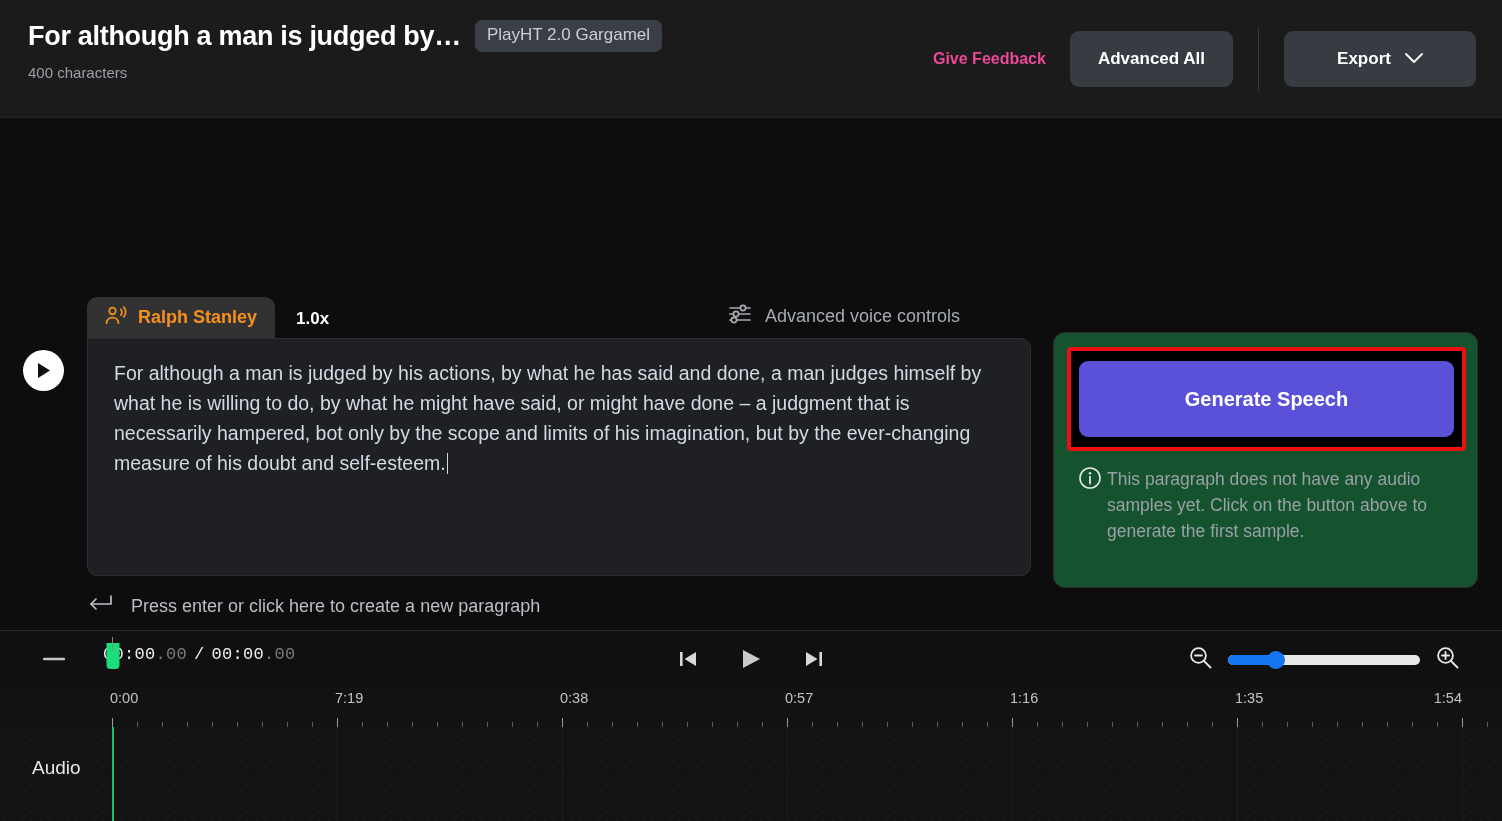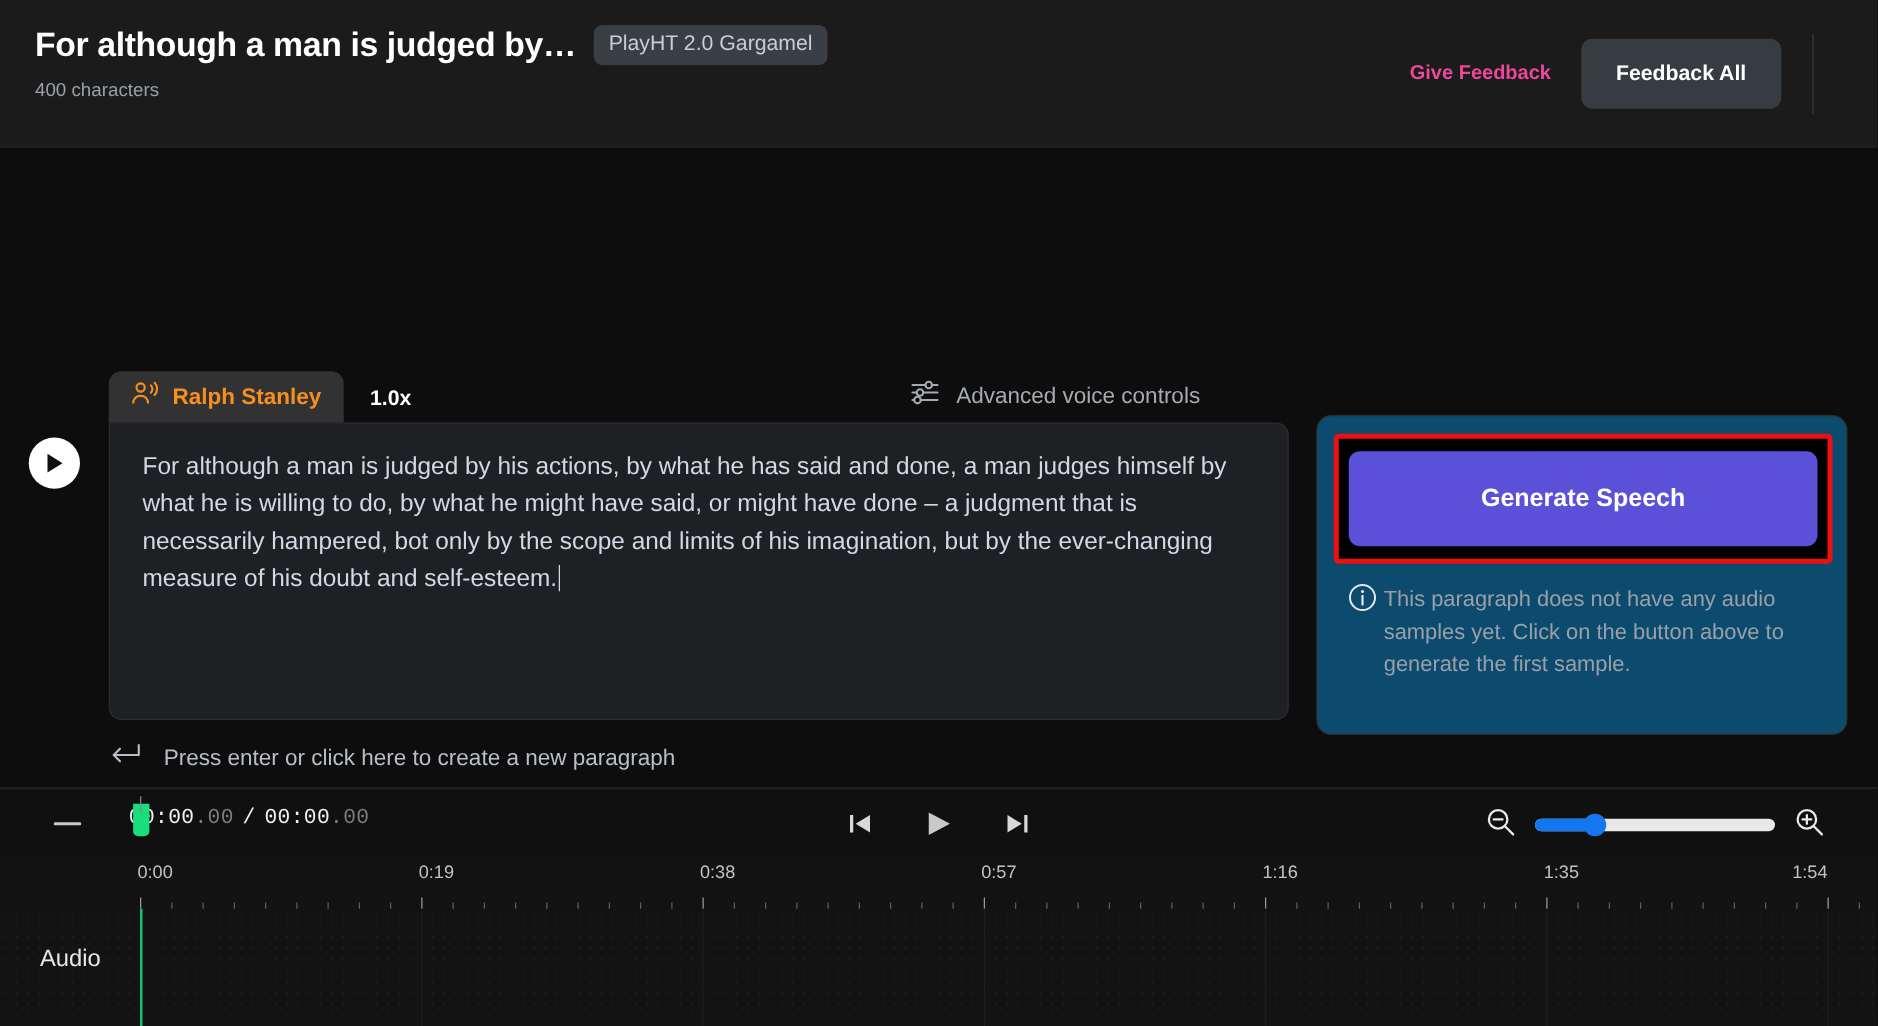--- a/index.html
+++ b/index.html
@@ -116,21 +116,21 @@
   .new-para-row {
     position: absolute; left: 87px; top: 476px;
     display: flex; align-items: center; gap: 18px; cursor: pointer;
   }
   .new-para-label { color: #b9bec7; font-size: 18px; white-space: nowrap; }
 
   
   .gen-panel {
     position: absolute; left: 1053px; top: 214px;
     width: 425px; height: 256px;
-    background: #0c4a6e; border: 1px solid #2e2e2e; border-radius: 12px;
+    background: #14532d; border: 1px solid #2e2e2e; border-radius: 12px;
   }
   .gen-btn-highlight {
     position: absolute; left: 13px; top: 14px;
     width: 399px; height: 104px;
     border: 4px solid #ee1010; border-radius: 4px;
     background: #000000;
     display: flex; align-items: center; justify-content: center;
   }
   .btn-generate-speech {
     width: 375px; height: 76px;
@@ -234,22 +234,30 @@
     <div class="hdr-left">
       <div class="title-row">
         <div class="doc-title">For although a man is judged by…</div>
         <div class="voice-chip">PlayHT 2.0 Gargamel</div>
       </div>
       <div class="char-count">400 characters</div>
     </div>
 
     <div class="hdr-right">
       <button class="give-feedback">Give Feedback</button>
-      <button class="btn-generate-all">Feedback All</button>
+      <button class="btn-generate-all">Advanced All</button>
       <div class="hdr-divider"></div>
+      <button class="btn-export">
+        <span>Export</span>
+        <span>
+          <svg width="18" height="11" viewBox="0 0 18 11" fill="none">
+            <path d="M1 1L9 9L17 1" stroke="#ffffff" stroke-width="1.8" stroke-linecap="round" stroke-linejoin="round"></path>
+          </svg>
+        </span>
+      </button>
     </div>
   </div>
 
   <div class="editor">
 
     <button class="play-btn">
       <svg width="17" height="19" viewBox="0 0 17 19">
         <path d="M3 2 L15 9.5 L3 17 Z" fill="#111111"></path>
       </svg>
     </button>
@@ -366,21 +374,21 @@
             <line x1="16" y1="16" x2="22.5" y2="22.5" stroke="#e9e9e9" stroke-width="1.8" stroke-linecap="round"></line>
             <line x1="7" y1="10.5" x2="14" y2="10.5" stroke="#e9e9e9" stroke-width="1.8" stroke-linecap="round"></line>
             <line x1="10.5" y1="7" x2="10.5" y2="14" stroke="#e9e9e9" stroke-width="1.8" stroke-linecap="round"></line>
           </svg>
         </span>
       </div>
     </div>
 
     <div class="ruler" id="ruler">
         <div class="ruler-label" style="left: 112px;">0:00</div>
-        <div class="ruler-label" style="left: 337px;">0:19</div>
+        <div class="ruler-label" style="left: 337px;">7:19</div>
         <div class="ruler-label" style="left: 562px;">0:38</div>
         <div class="ruler-label" style="left: 787px;">0:57</div>
         <div class="ruler-label" style="left: 1012px;">1:16</div>
         <div class="ruler-label" style="left: 1237px;">1:35</div>
         <div class="ruler-label right-edge" style="left: 1462px;">1:54</div>
         <div class="tick tick-major" style="left: 112px;"></div>
         <div class="tick tick-minor" style="left: 137px;"></div>
         <div class="tick tick-minor" style="left: 162px;"></div>
         <div class="tick tick-minor" style="left: 187px;"></div>
         <div class="tick tick-minor" style="left: 212px;"></div>

